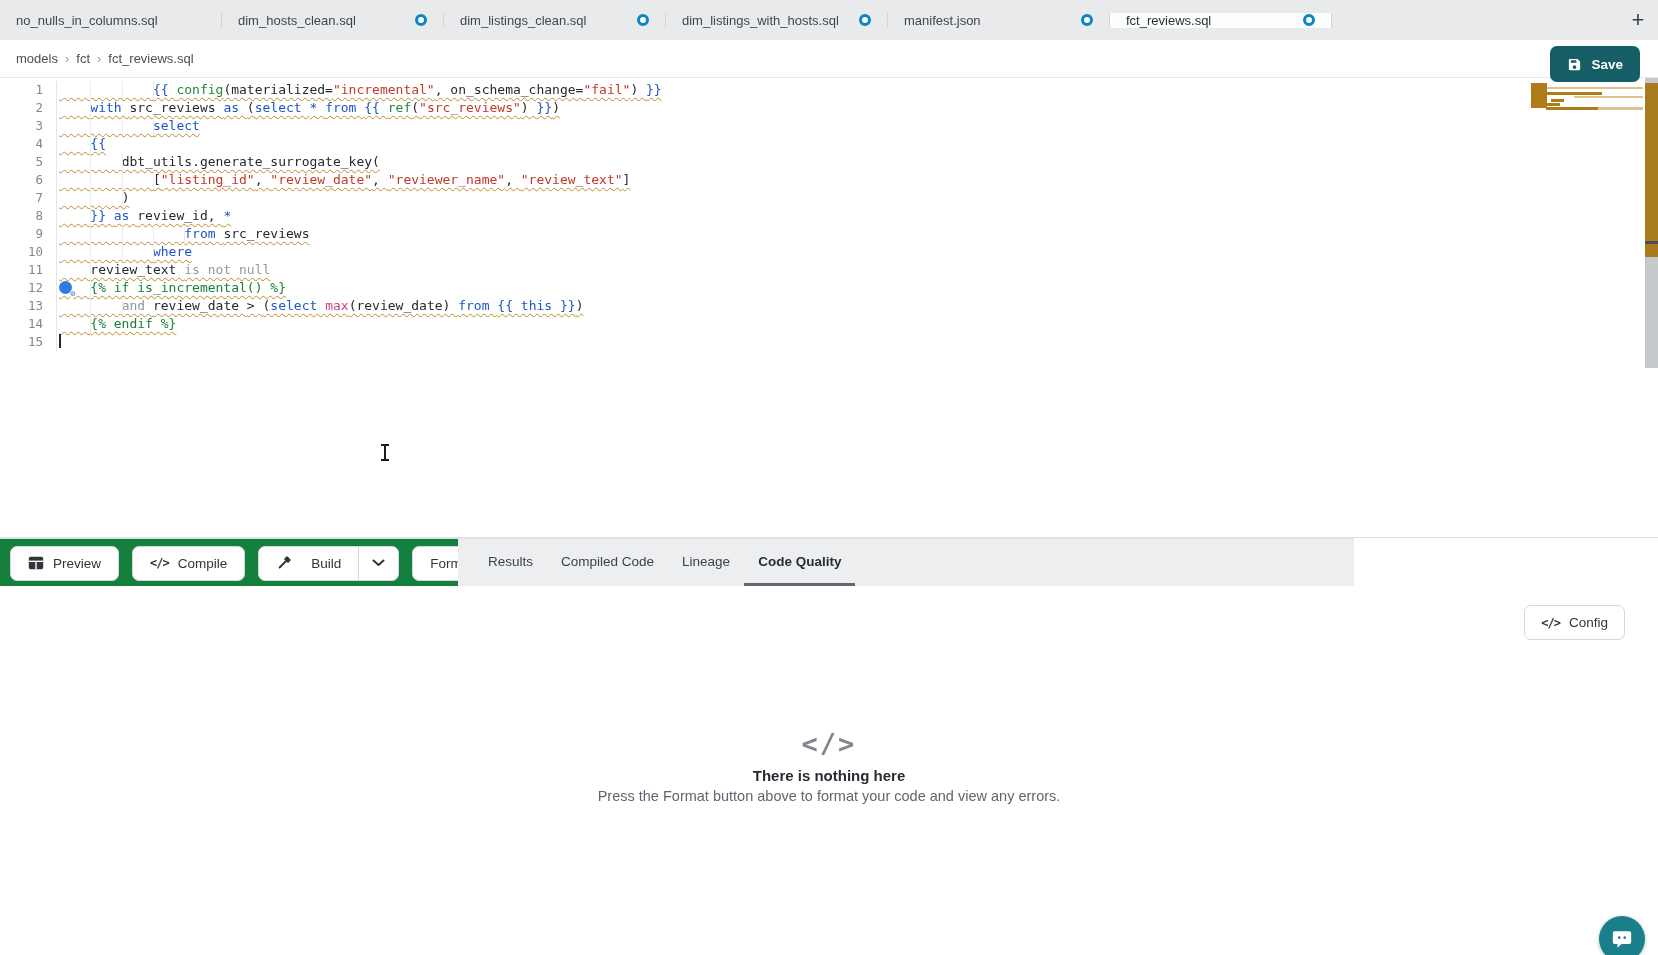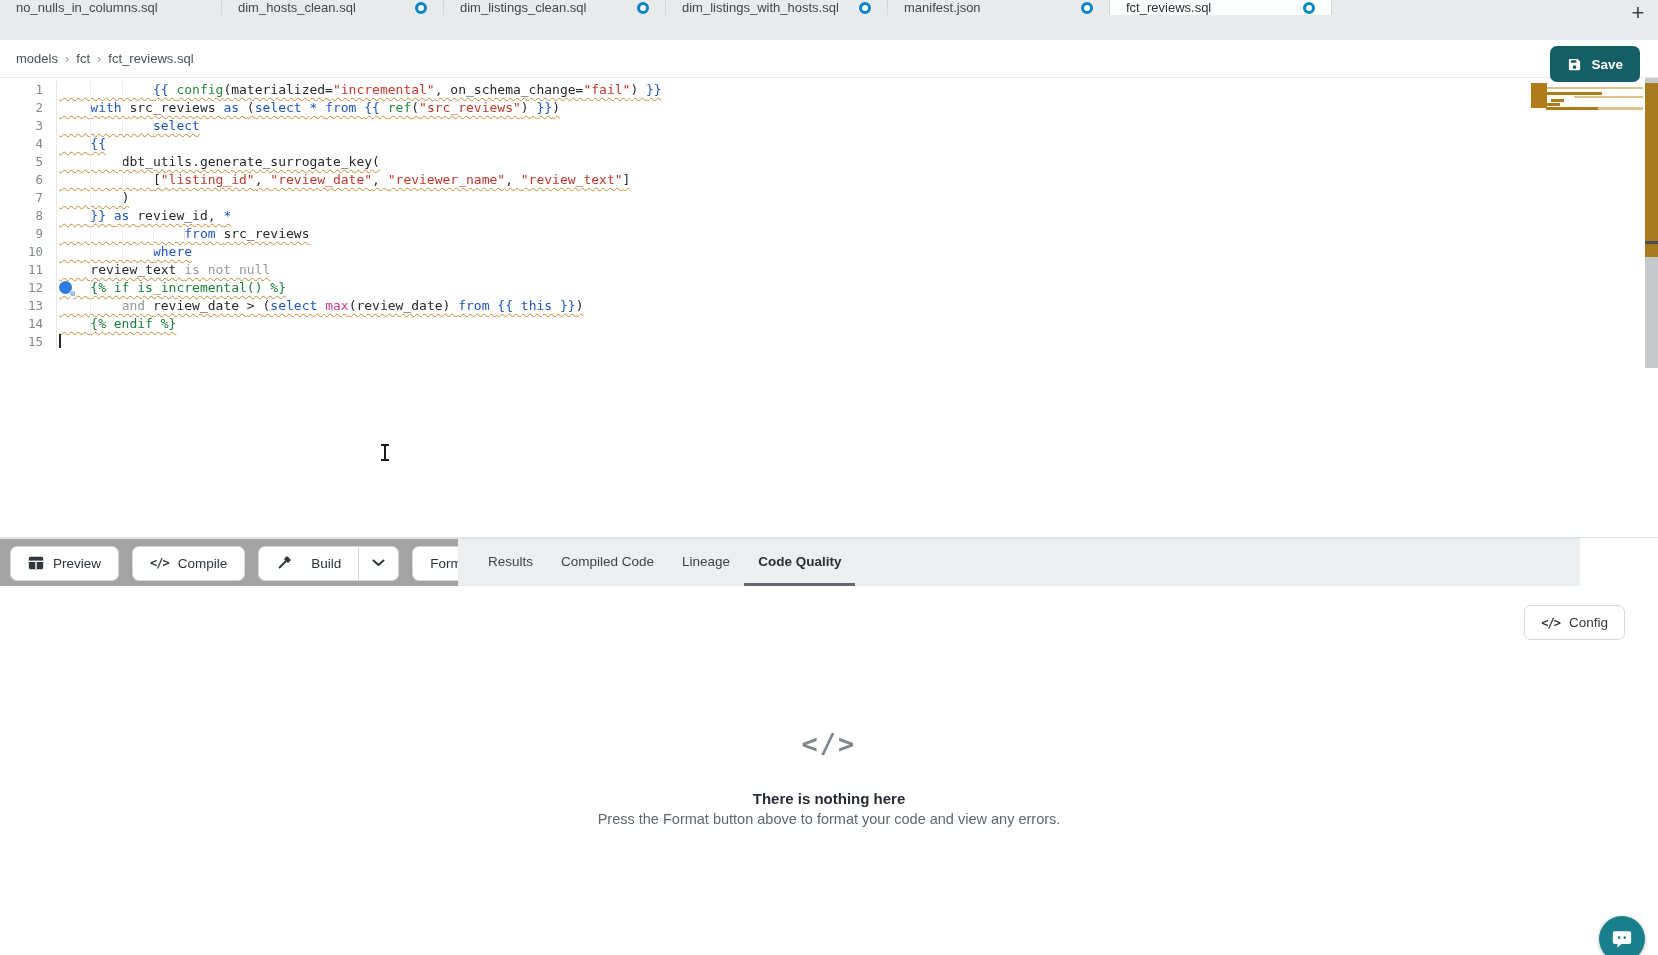--- a/index.html
+++ b/index.html
@@ -2,21 +2,21 @@
 <html style="--accent: #155e66; --dot: #0b85c4; --squig: #c08a2d; --c-kw: #1f56c3; --c-str: #c0392b; --c-fn: #208838; --c-jinja: #188038; --c-gray: #949a9f; --c-mag: #cc3d8f;"><head>
 <meta charset="utf-8">
 <style>
   * { margin:0; padding:0; box-sizing:border-box; }
   html,body { width:1658px; height:955px; overflow:hidden; background:#fff;
               font-family:"Liberation Sans", sans-serif; }
   .app { position:relative; width:1658px; height:955px; background:#fff; }
 
   
   .tabbar { position:absolute; left:0; top:0; width:1658px; height:40px;
-            background:#e8eaec; display:flex; align-items:flex-start; }
+            background:#e8eaec; display:flex; align-items:center; }
   .ftab { width:222px; display:flex; align-items:center; justify-content:space-between;
           padding:0 16px; border-right:1px solid #d3d6d8; font-size:13px; color:#41474e;
           cursor:pointer; white-space:nowrap; overflow:hidden; }
   .ftab.active { background:#fcfdfd; color:#2c3238; }
   .mod-dot { width:12px; height:12px; border-radius:50%; border:3.5px solid var(--dot);
              background:#fff; flex:none; margin-left:8px; }
   .newtab { margin-left:auto; width:40px; display:flex; align-items:center; justify-content:center;
             font-size:22px; color:#3a4046; cursor:pointer; }
 
   
@@ -67,21 +67,21 @@
   .scroll-warn { position:absolute; left:0; right:0; top:5px; height:174px; background:#a87b1f; }
   .scroll-mark { position:absolute; left:0; right:0; top:163px; height:3px; background:#4b4f53; }
 
   
   .ibeam { position:absolute; left:384px; top:366px; width:1.6px; height:17px; background:#1c1c1c; }
   .ibeam::before, .ibeam::after { content:""; position:absolute; left:-3.4px; width:8.5px;
                  height:1.6px; background:#1c1c1c; }
   .ibeam::before{ top:0; } .ibeam::after{ bottom:0; }
 
   
-  .toolbar { position:absolute; left:0; top:538px; width:1580px; height:48px; background:#a3a3a3;
+  .toolbar { position:absolute; left:0; top:538px; width:1354px; height:48px; background:#15803d;
              border-top:1px solid #e0e3e5; }
   .tb-left { position:absolute; left:10px; top:0; height:48px; display:flex; align-items:center;
              gap:13px; }
   .tb-btn { display:inline-flex; align-items:center; gap:9px; background:#fff;
             border:1px solid #d4d8db; border-radius:7px; height:35px; padding:0 17px;
             font-size:13.5px; color:#2f353b; cursor:pointer; font-family:inherit; }
   .split { display:inline-flex; align-items:stretch; background:#fff;
            border:1px solid #d4d8db; border-radius:7px; height:35px; overflow:hidden; }
   .split .main { display:inline-flex; align-items:center; gap:19px; padding:0 17px;
                  font-size:13.5px; color:#2f353b; cursor:pointer; }
@@ -98,21 +98,21 @@
   
   .results { position:absolute; left:0; top:586px; width:1658px; height:369px; background:#fff; }
   .config-btn { position:absolute; right:33px; top:19px; height:35px; background:#fff;
                 border:1px solid #d4d8db; border-radius:7px; display:flex; align-items:center;
                 gap:9px; padding:0 16px; font-size:13.5px; color:#2f353b; cursor:pointer;
                 font-family:inherit; }
   .empty { position:absolute; left:0; right:0; top:142px; display:flex; flex-direction:column;
            align-items:center; text-align:center; }
   .empty-ico { font-family:"DejaVu Sans Mono", monospace; font-size:27px; font-weight:700;
                color:#80868d; letter-spacing:2px; }
-  .empty-title { margin-top:31px; font-size:15px; font-weight:700; color:#272c33; }
+  .empty-title { margin-top:8px; font-size:15px; font-weight:700; color:#272c33; }
   .empty-sub { margin-top:4px; font-size:14.5px; color:#5f6670; }
 
   
   .chat-fab { position:absolute; right:13px; bottom:-7px; width:46px; height:46px;
               border-radius:50%; background:#187f8b; display:flex; align-items:center;
               justify-content:center; cursor:pointer; box-shadow:0 1px 4px rgba(0,0,0,.25); }
   svg { display:block; }
 </style>
 </head>
 <body>

